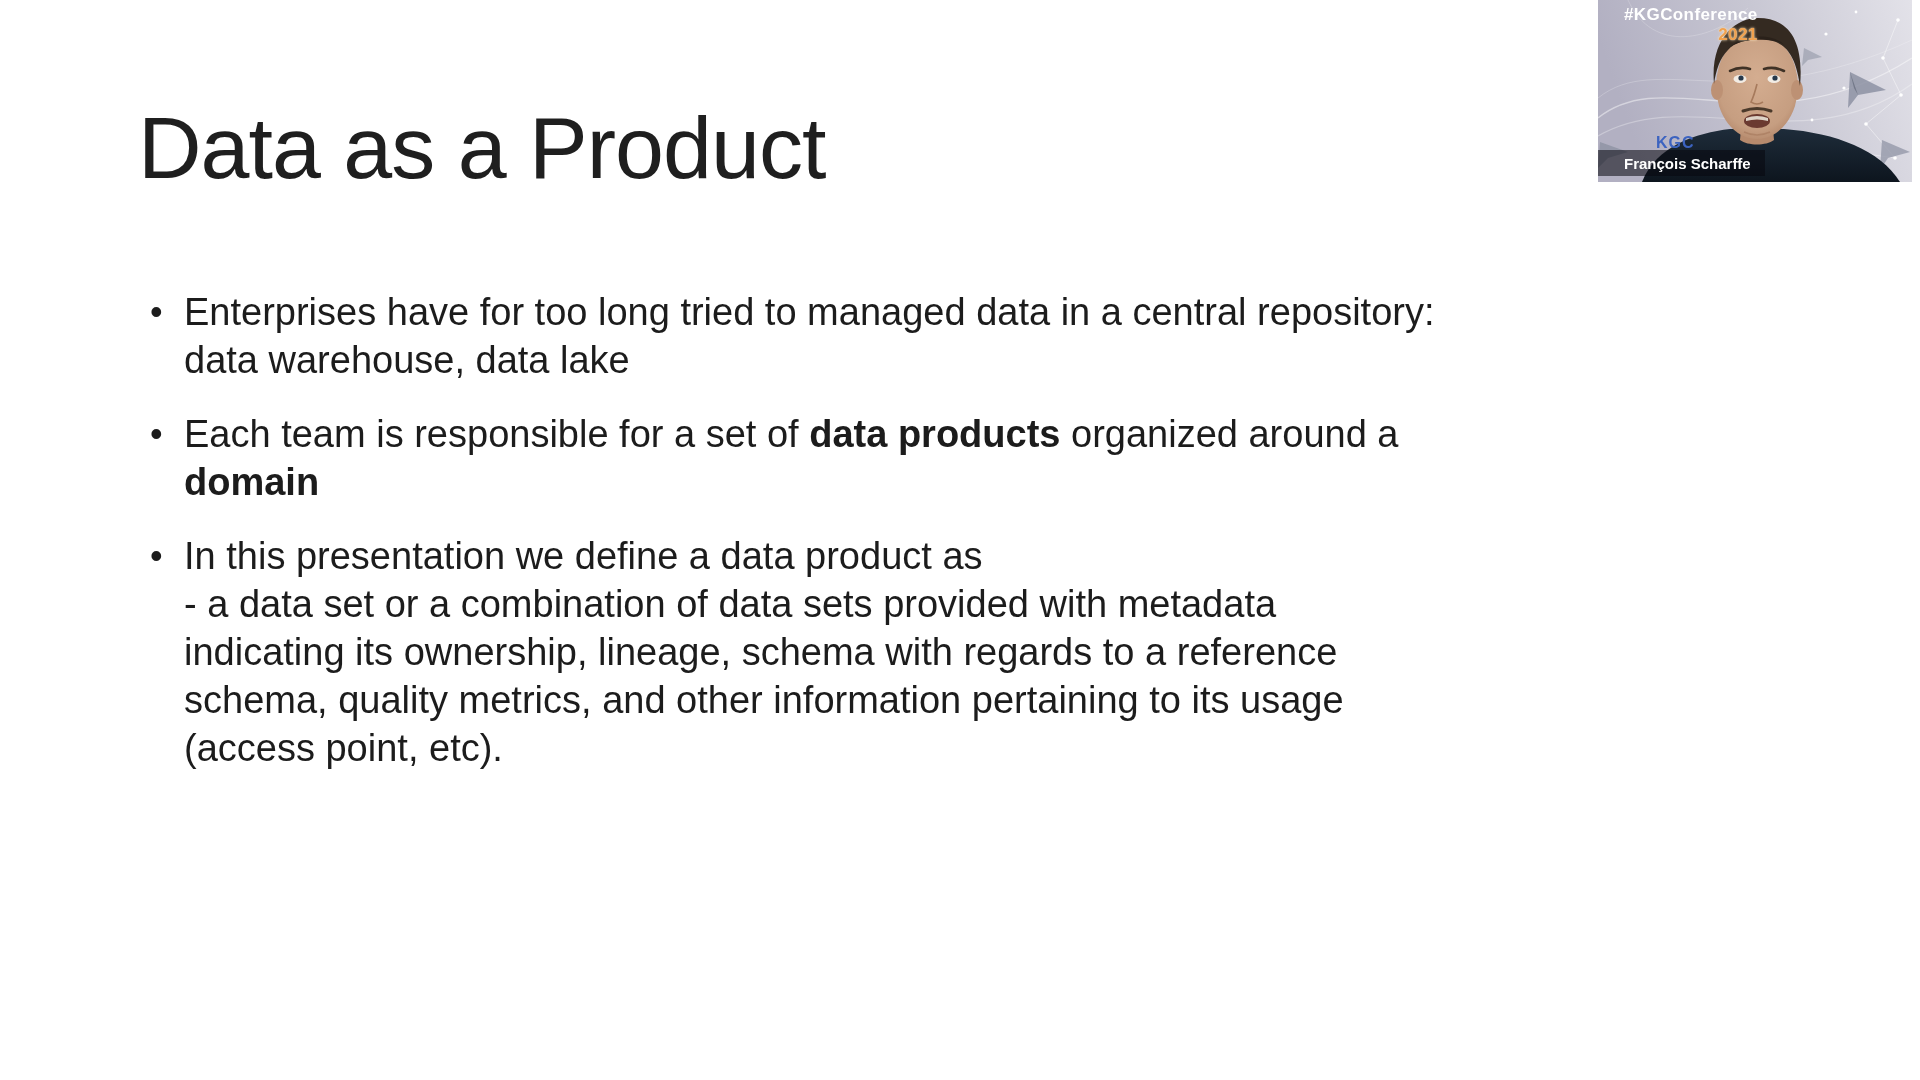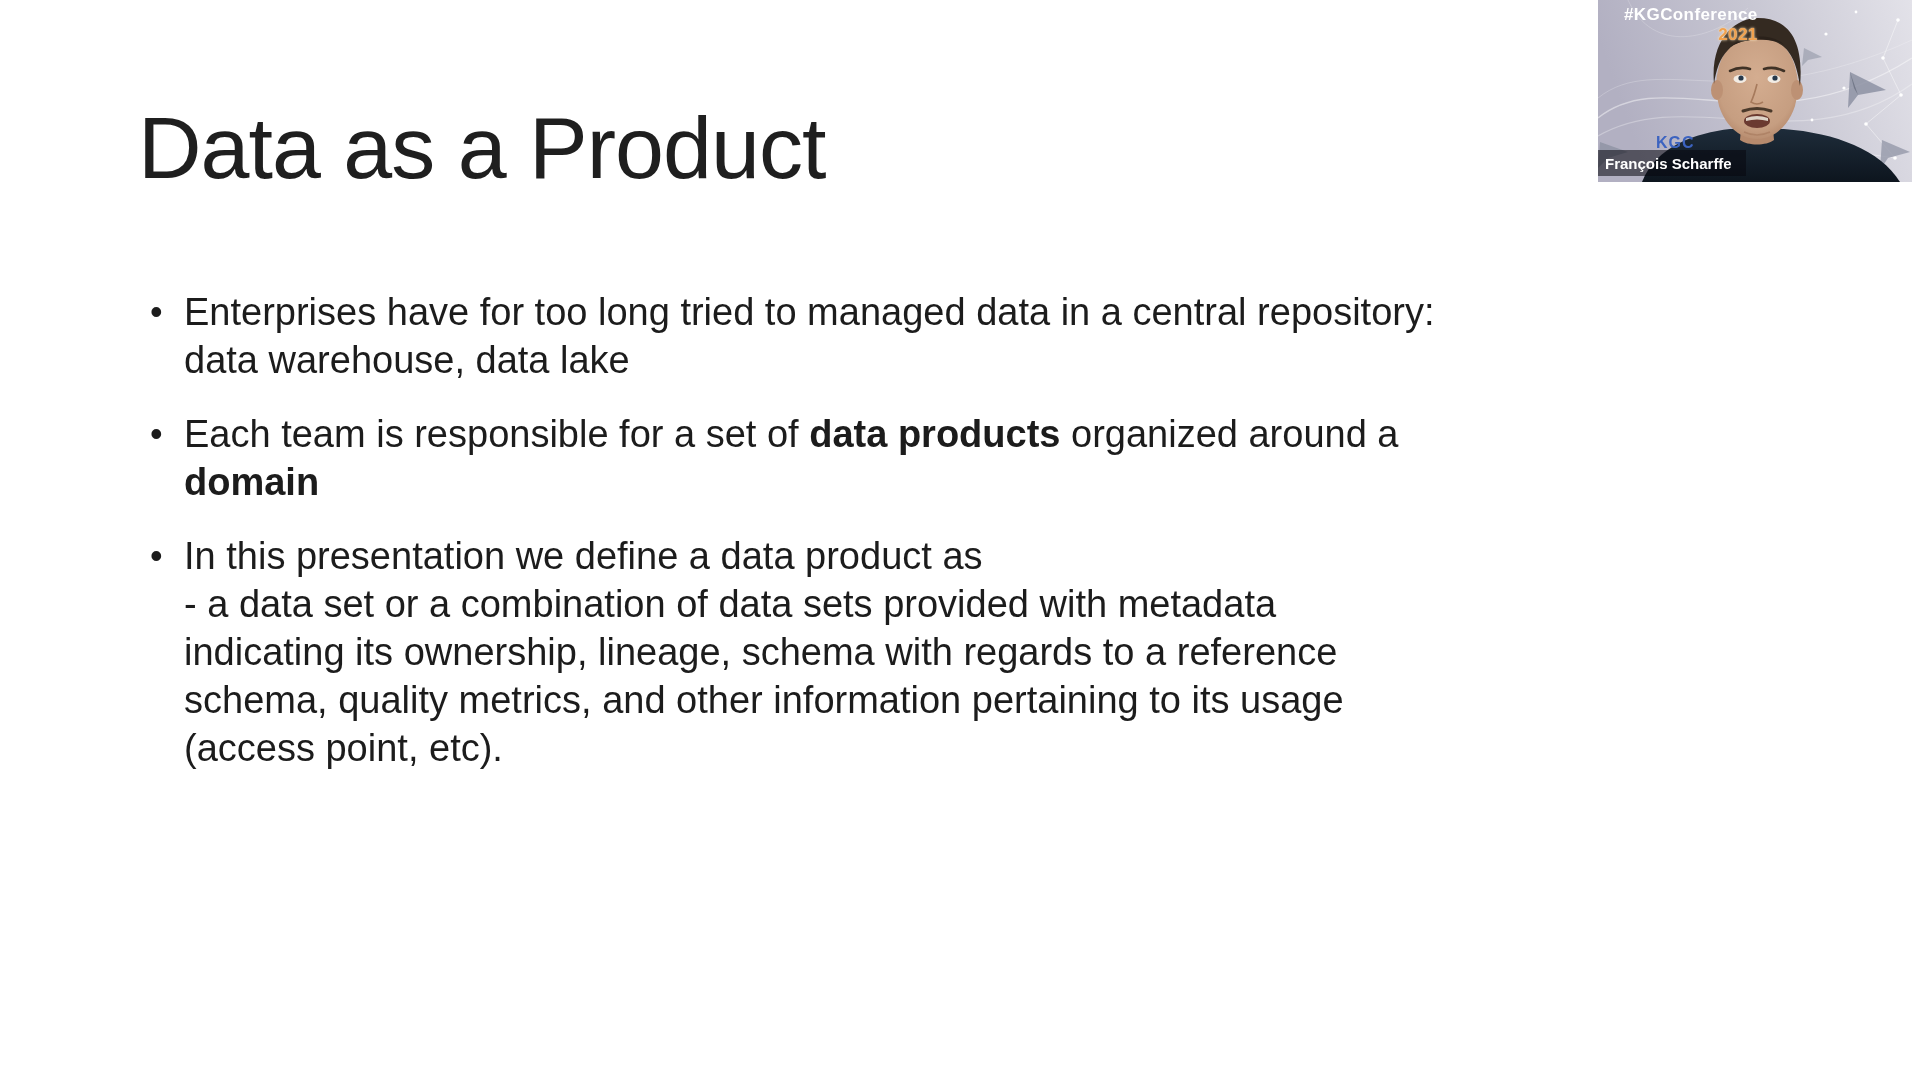--- a/index.html
+++ b/index.html
@@ -46,21 +46,21 @@
     color:#f0a14e;
     text-shadow:0 0 3px rgba(255,226,178,.95), 0 0 1px rgba(255,255,255,.8);
   }
   .kgc-logo{
     position:absolute;left:22px;top:134px;z-index:1;
     font-weight:700;font-size:16px;color:#3c63c0;letter-spacing:1px;margin-left:36px;
   }
   .name-band{
     position:absolute;left:0;top:150px;width:148px;height:26px;z-index:2;
     background:rgba(8,8,14,.55);
-    display:flex;align-items:center;
+    display:flex;align-items:center;padding-left:19px;
   }
   .name-band .name{
     padding-left:7px;color:#ffffff;font-weight:700;font-size:15px;
     white-space:nowrap;
   }
 </style>
 </head>
 <body>
 
 <div class="slide-title">Data as a Product</div>

